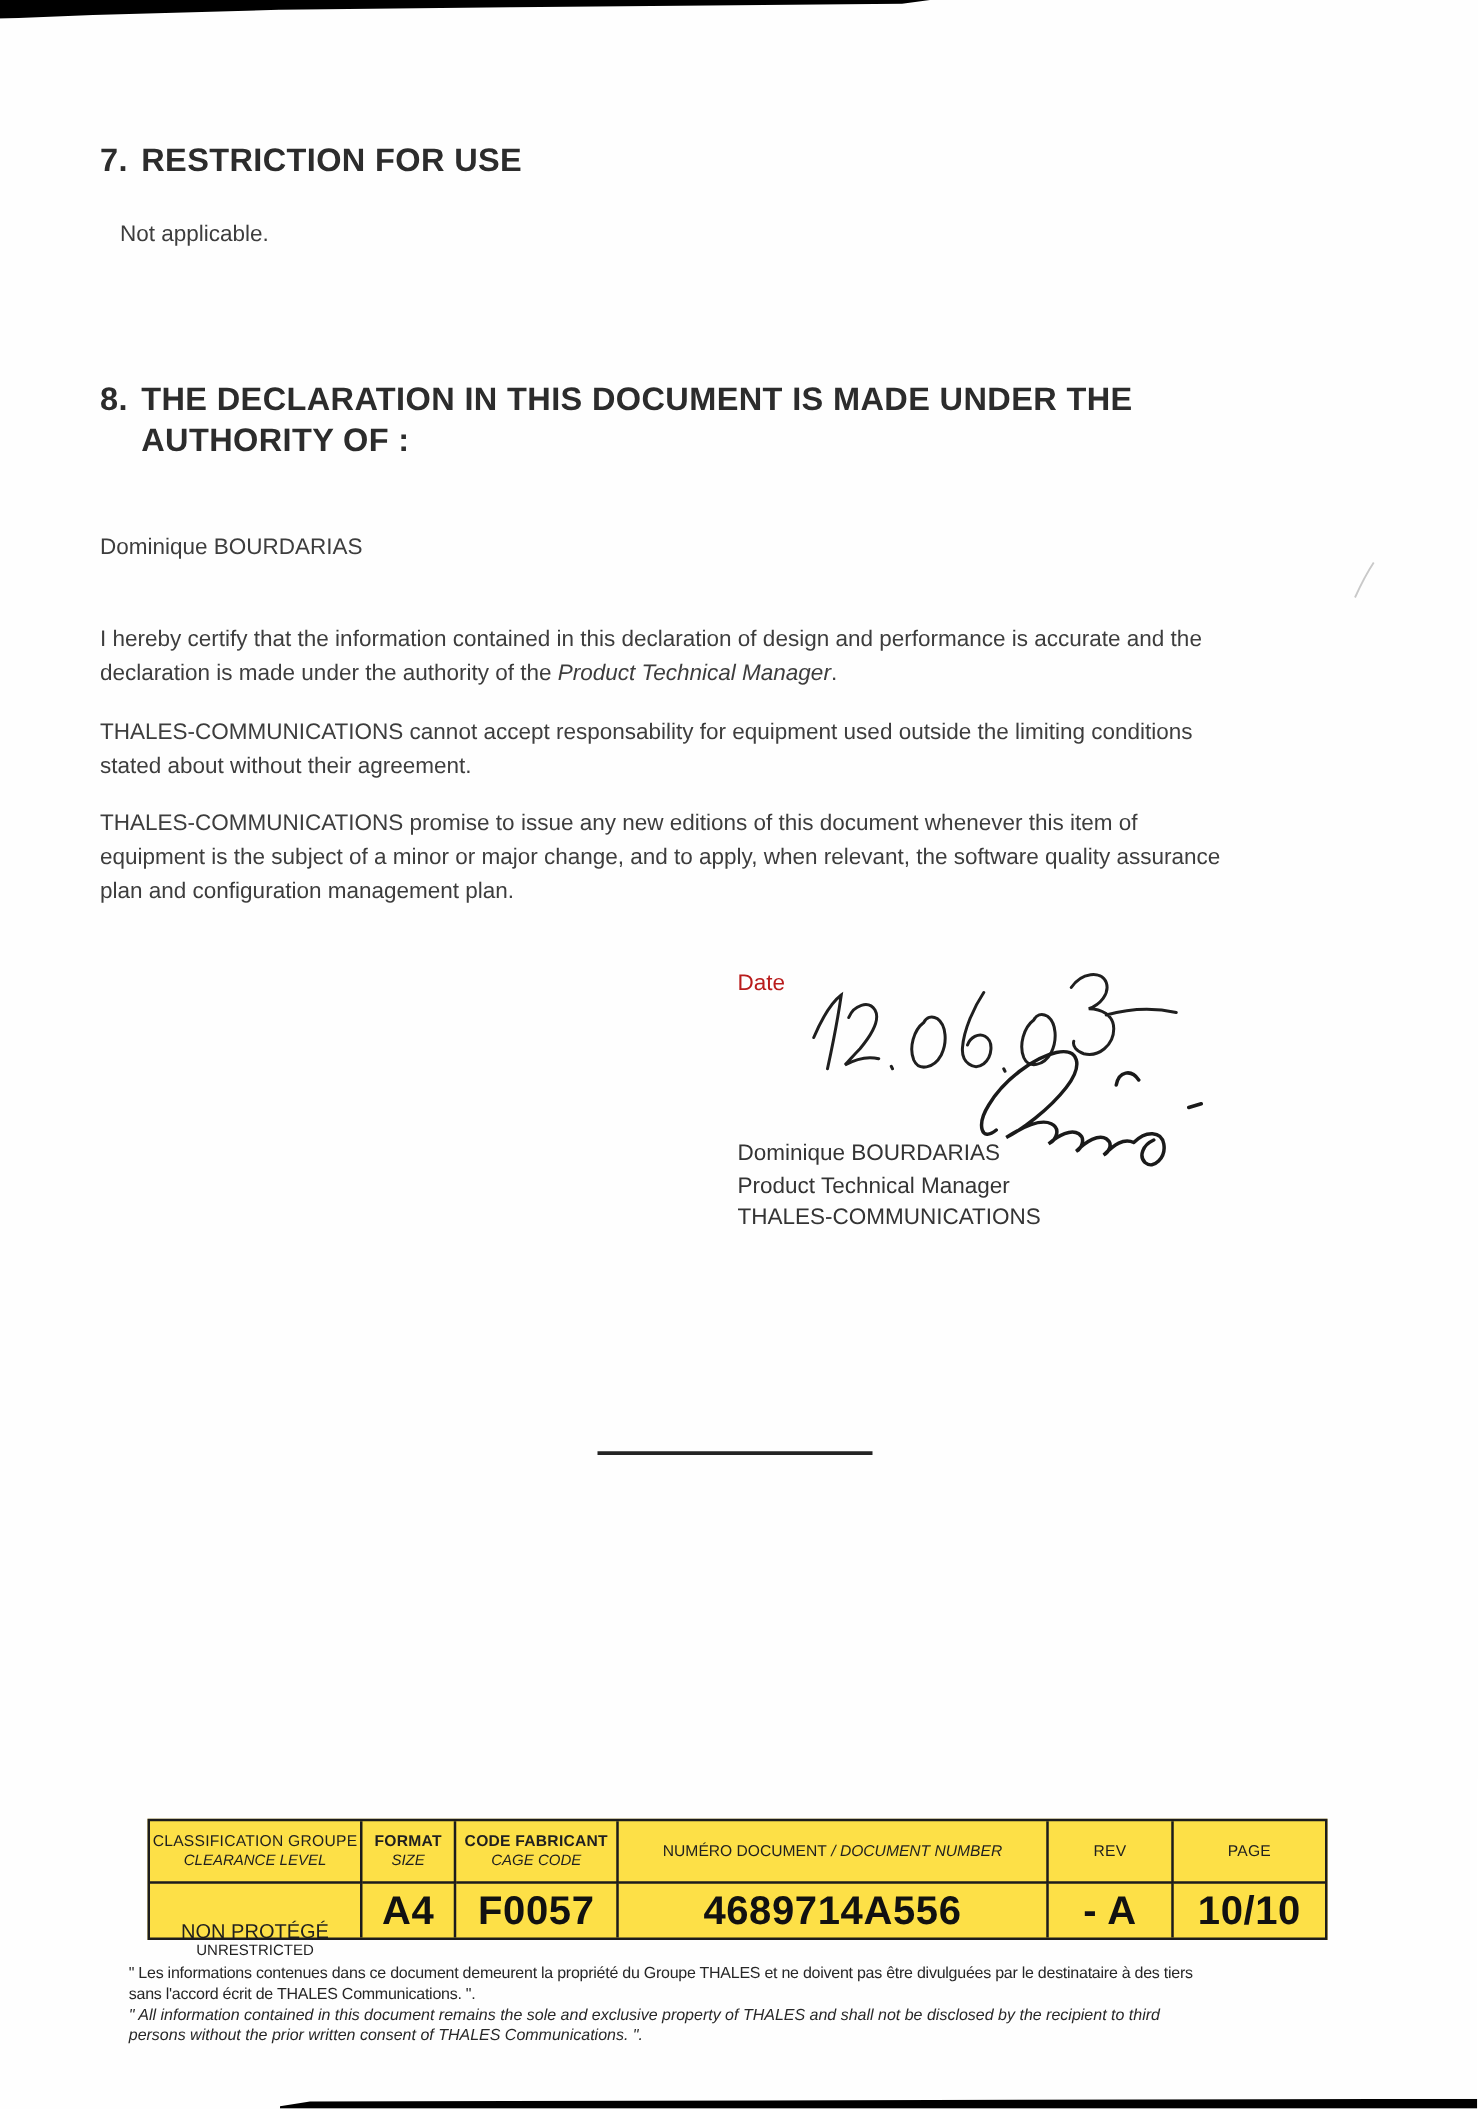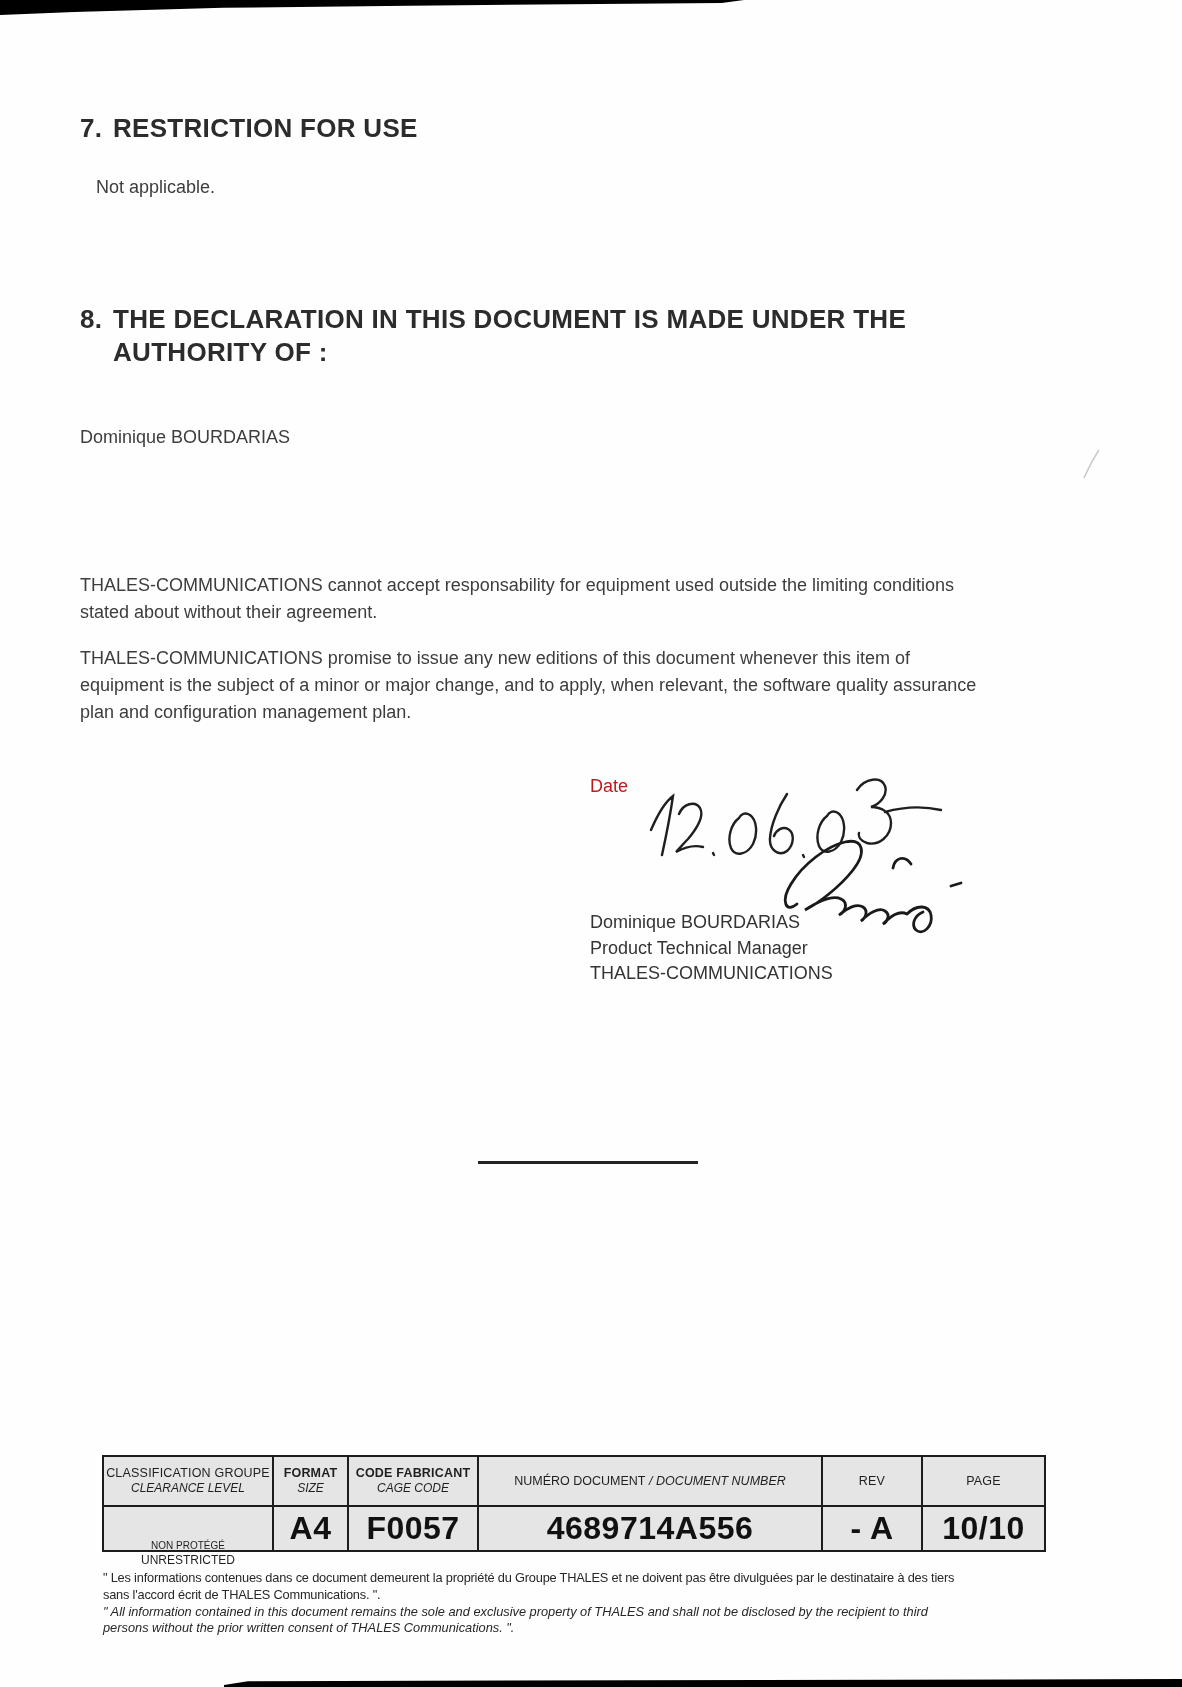--- a/index.html
+++ b/index.html
@@ -44,40 +44,40 @@
 
   
   .date-label { position:absolute; left:590px; top:776px; font-size:18px; color:#b91c1c; }
   .hand-svg { position:absolute; left:555px; top:752px; }
   .sig-block { position:absolute; left:590px; top:910px; font-size:18px; line-height:25.5px; color:#343434; }
 
   .separator-line { position:absolute; left:478px; top:1161px; width:220px; height:3px; background:#242424; }
 
   
   .doc-table {
-    position:absolute; left:102px; top:1455px;
+    position:absolute; left:118px; top:1455px;
     display:grid;
     grid-template-columns:170px 75px 130px 344px 100px 121px;
     grid-template-rows:50px 43px;
     border:2px solid #1c1c1c;
     color:#1f1f1f;
-    background:#e5e5e5;
+    background:#fde047;
   }
   .cell { border-right:2px solid #1c1c1c; display:flex; flex-direction:column;
     align-items:center; justify-content:center; text-align:center; }
   .cell.last { border-right:none; }
   .hcell { border-bottom:2px solid #1c1c1c; }
   .ht1 { font-size:12.5px; line-height:15px; letter-spacing:0.2px; }
   .ht1.b { font-weight:bold; }
   .ht2 { font-size:12px; line-height:15px; font-style:italic; }
   .hrow-inline { font-size:12.5px; }
   .hrow-inline .bold-part { font-weight:normal; }
   .hrow-inline .ital-part { font-style:italic; }
   .val-big { font-size:32px; font-weight:bold; color:#111; letter-spacing:0.5px; }
-  .val-small1 { font-size:10px; line-height:14px;margin-top:48px; }
+  .val-small1 { font-size:16px; line-height:14px;margin-top:48px; }
   .val-small2 { font-size:12px; line-height:14px; }
 
   
   .footnotes { position:absolute; left:103px; top:1570px; width:1012px;
     font-size:12.8px; line-height:16.8px; color:#272727; letter-spacing:-0.2px; }
   .fn { white-space:pre-line; }
   .fn.italic { font-style:italic; letter-spacing:0; }
 </style>
 </head>
 <body>
@@ -98,20 +98,22 @@
   <div class="body-text not-applicable">Not applicable.</div>
 
   <div class="heading h8">
     <span class="num">8.</span>
     <span class="htext">THE DECLARATION IN THIS DOCUMENT IS MADE UNDER THE
 AUTHORITY OF :</span>
   </div>
 
   <div class="body-text authority-name">Dominique BOURDARIAS</div>
 
+  <div class="body-text para p1"><span>I hereby certify that the information contained in this declaration of design and performance is accurate and the
+declaration is made under the authority of the </span><em>Product Technical Manager</em><span>.</span></div>
 
   <div class="body-text para p2">THALES-COMMUNICATIONS cannot accept responsability for equipment used outside the limiting conditions
 stated about without their agreement.</div>
 
   <div class="body-text para p3">THALES-COMMUNICATIONS promise to issue any new editions of this document whenever this item of
 equipment is the subject of a minor or major change, and to apply, when relevant, the software quality assurance
 plan and configuration management plan.</div>
 
   <div class="date-label">Date</div>
 

